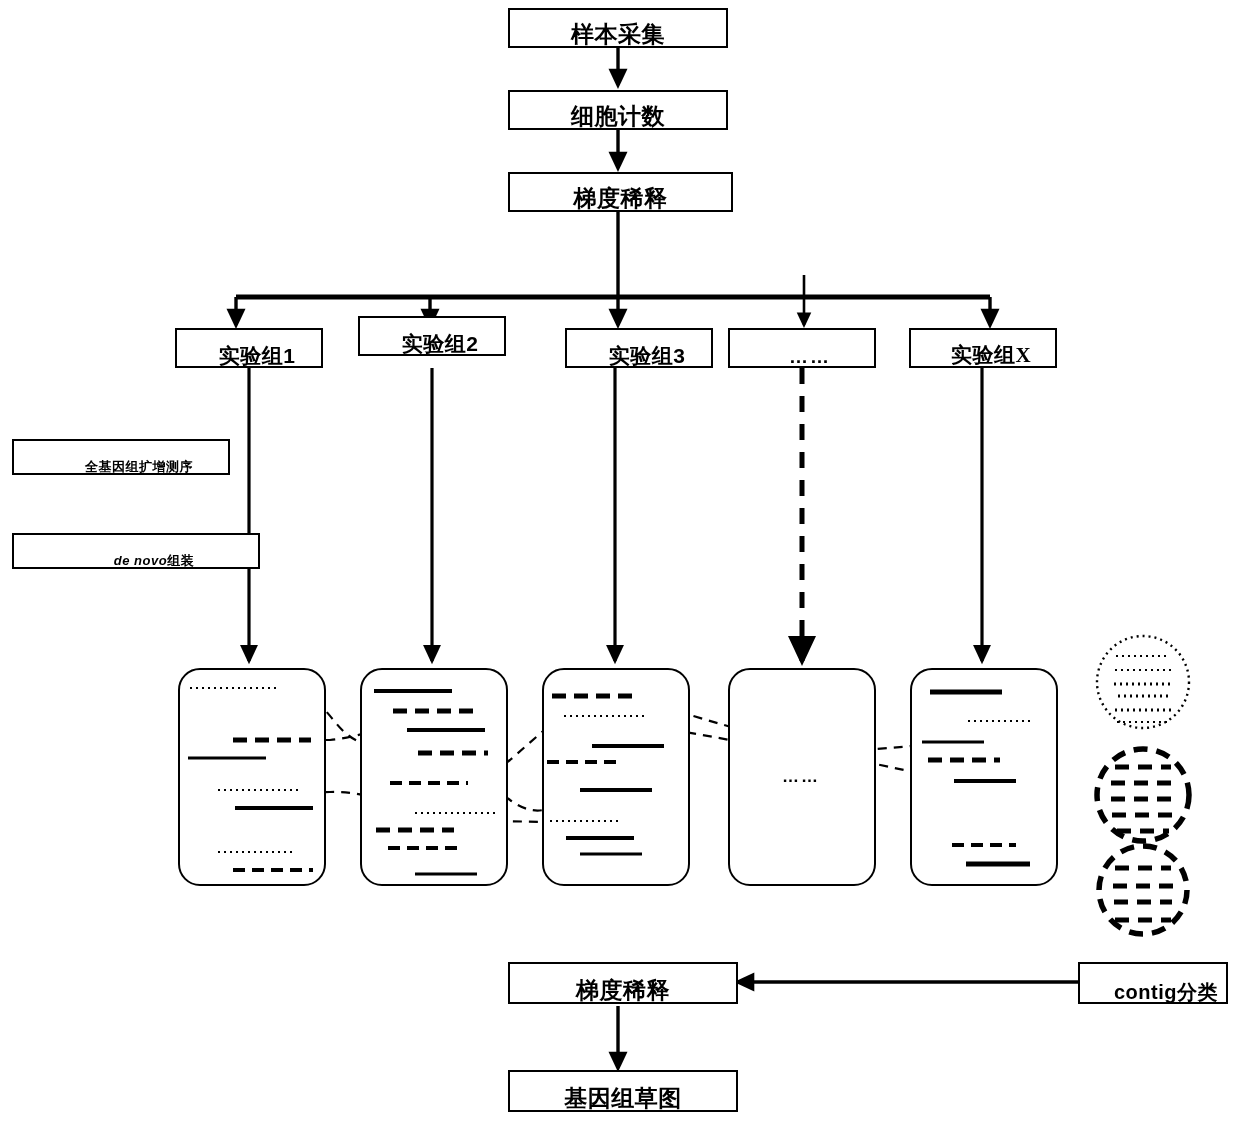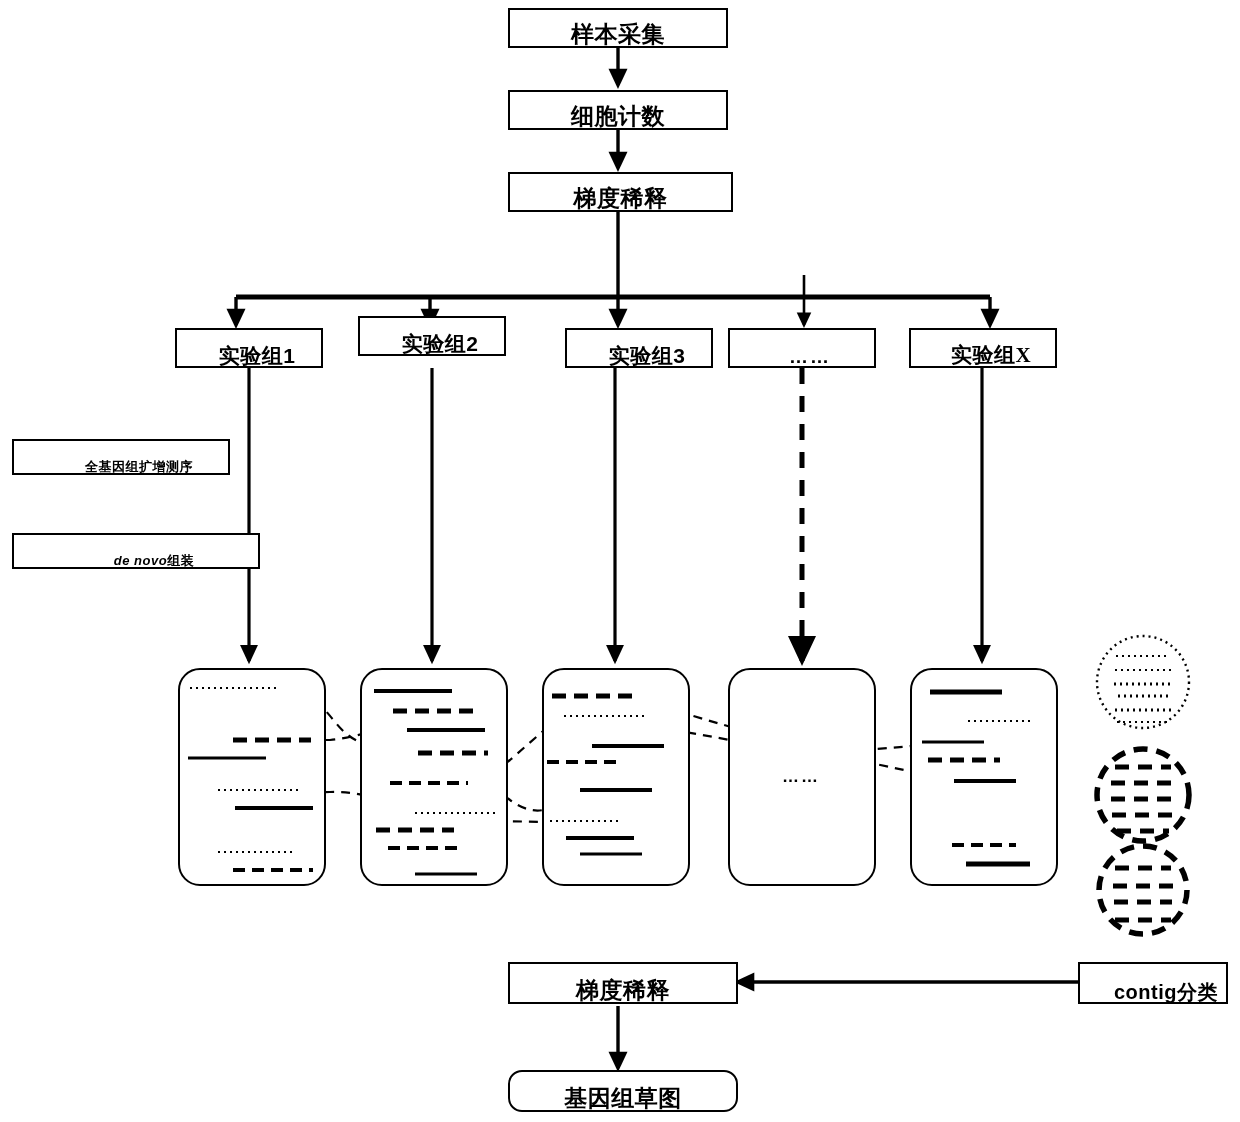--- a/index.html
+++ b/index.html
@@ -213,21 +213,21 @@
   </div>
 
   <div class="node n-title" style="left:508px; top:962px; width:230px; height:42px;">
     <span>梯度稀释</span>
   </div>
 
   <div class="node n-small" style="left:1078px; top:962px; width:150px; height:42px;">
     <span>contig分类</span>
   </div>
 
-  <div class="node n-title" style="left:508px; top:1070px; width:230px; height:42px;border-radius:14px;">
+  <div class="node n-title" style="left:508px; top:1070px; width:230px; height:42px;">
     <span>基因组草图</span>
   </div>
 
 <div class="contig-box" style="left: 178px; top: 668px; width: 148px; height: 218px;"></div>
     <div class="contig-box" style="left: 360px; top: 668px; width: 148px; height: 218px;"></div>
     <div class="contig-box" style="left: 542px; top: 668px; width: 148px; height: 218px;"></div>
     <div class="contig-box" style="left: 728px; top: 668px; width: 148px; height: 218px;"></div>
     <div class="cbox-dots" style="left: 782px; top: 767px;">……</div>
     <div class="contig-box" style="left: 910px; top: 668px; width: 148px; height: 218px;"></div>
   </div>

